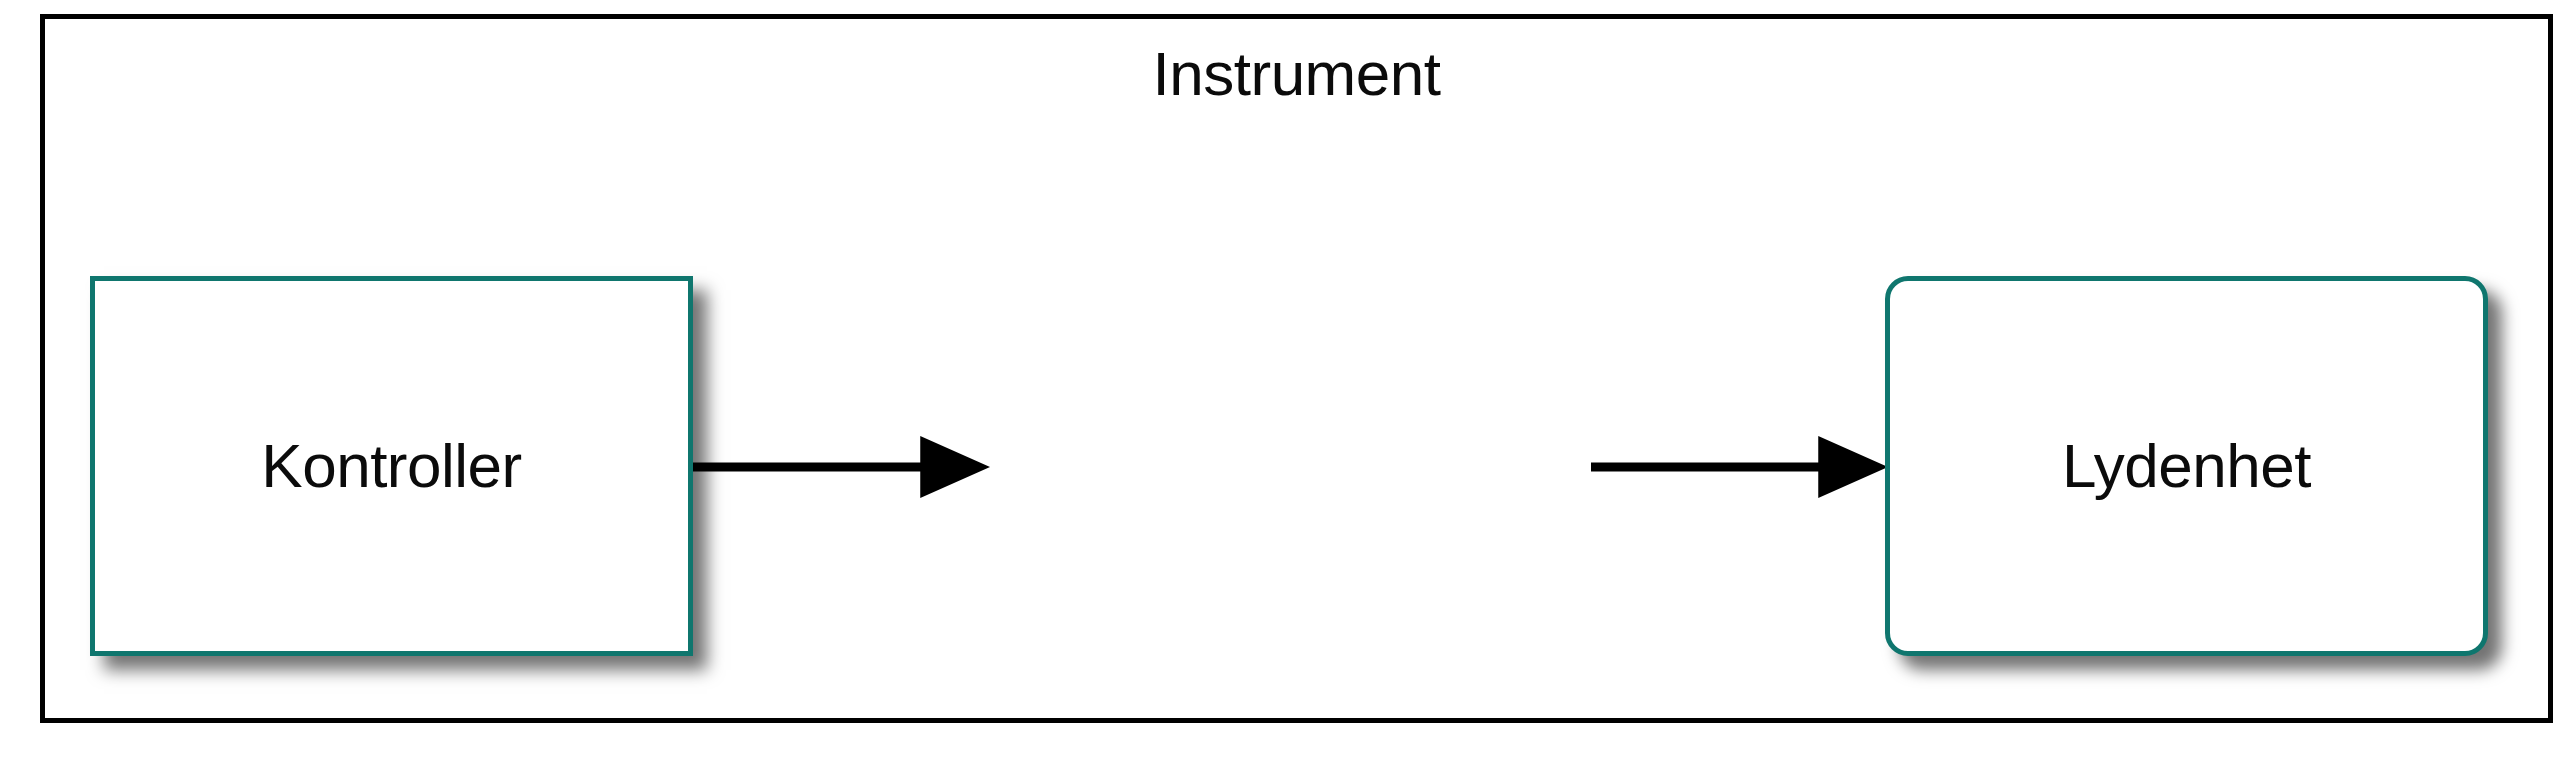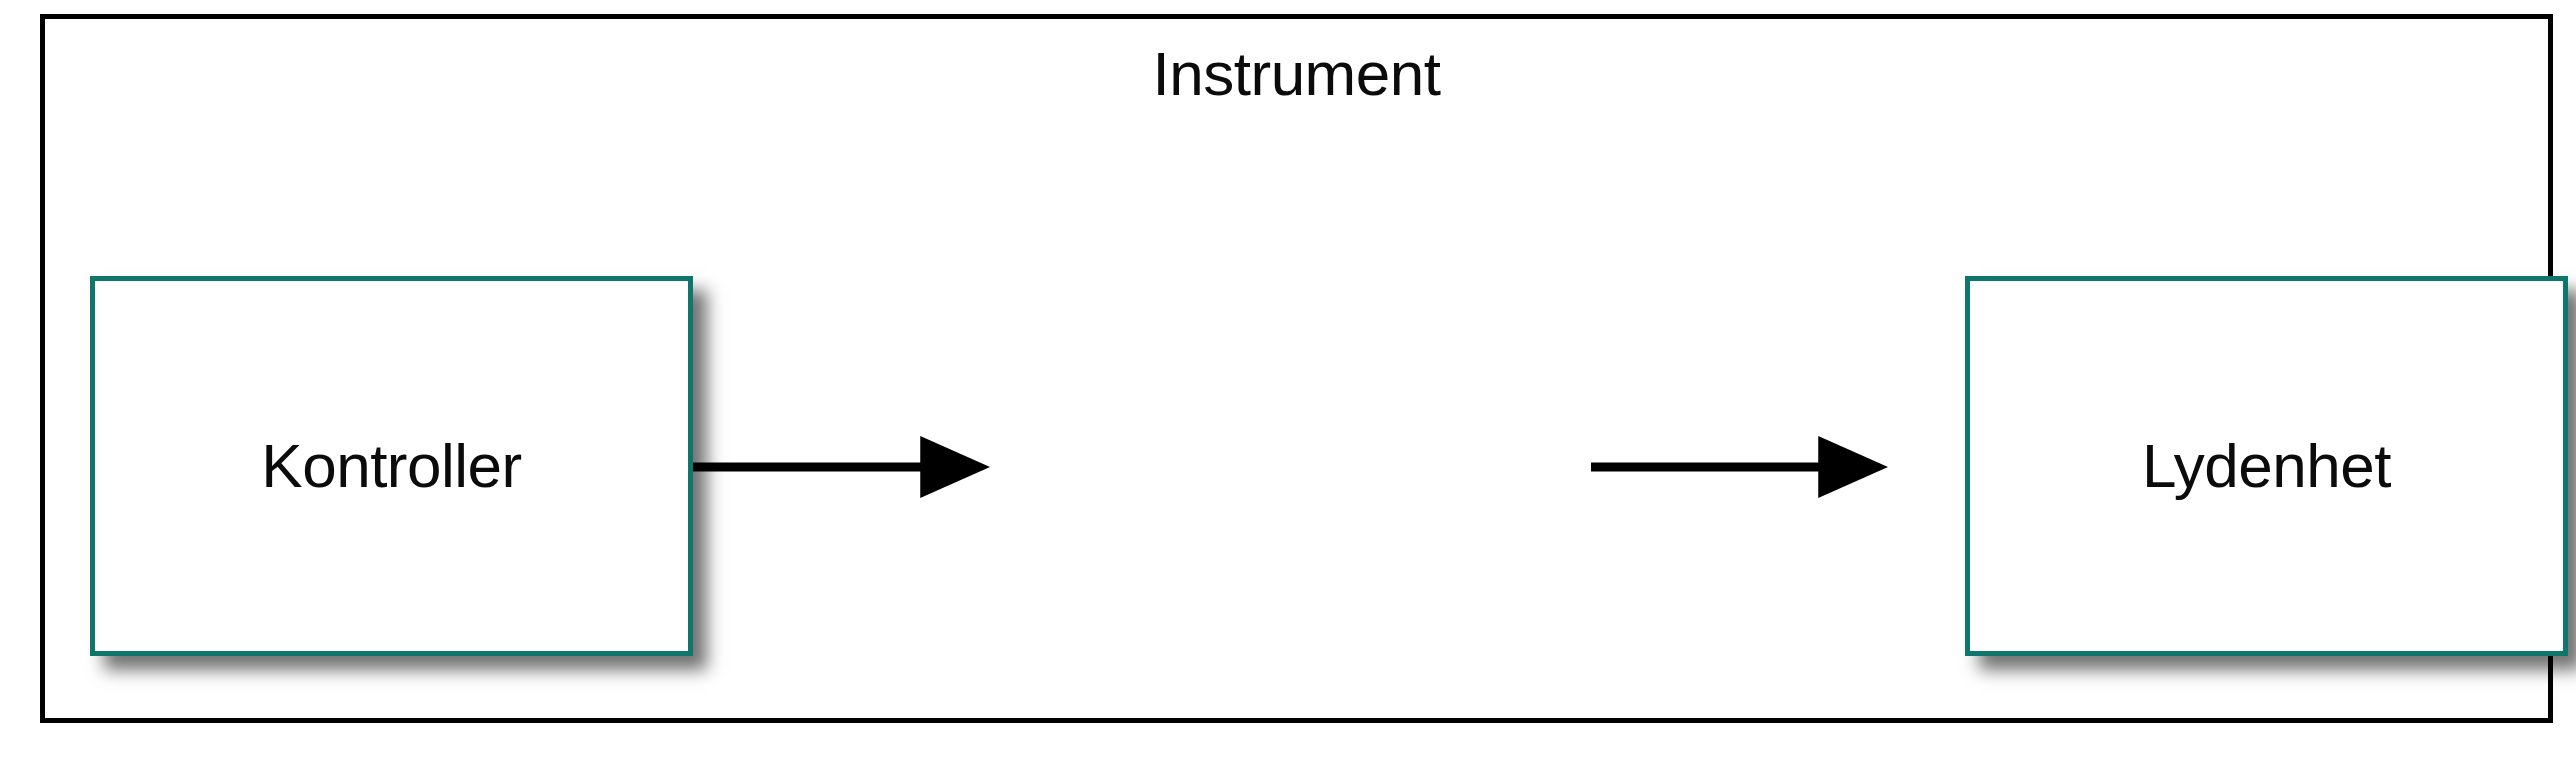--- a/index.html
+++ b/index.html
@@ -67,21 +67,21 @@
     font-size: 62px;
     font-weight: 400;
     color: #0b0b0b;
     letter-spacing: -0.5px;
     white-space: nowrap;
     line-height: 1;
   }
 
   .block-1 { left: 45px;   }   
   .block-2 { left: 942px;  }   
-  .block-3 { left: 1920px; }   
+  .block-3 { left: 1840px; border-radius: 23px; }   
 
   
   .arrow {
     position: absolute;
     top: 413px;                 
     width: 299px;
     height: 70px;
     overflow: visible;
   }
   .arrow-1 { left: 648px;  }    

